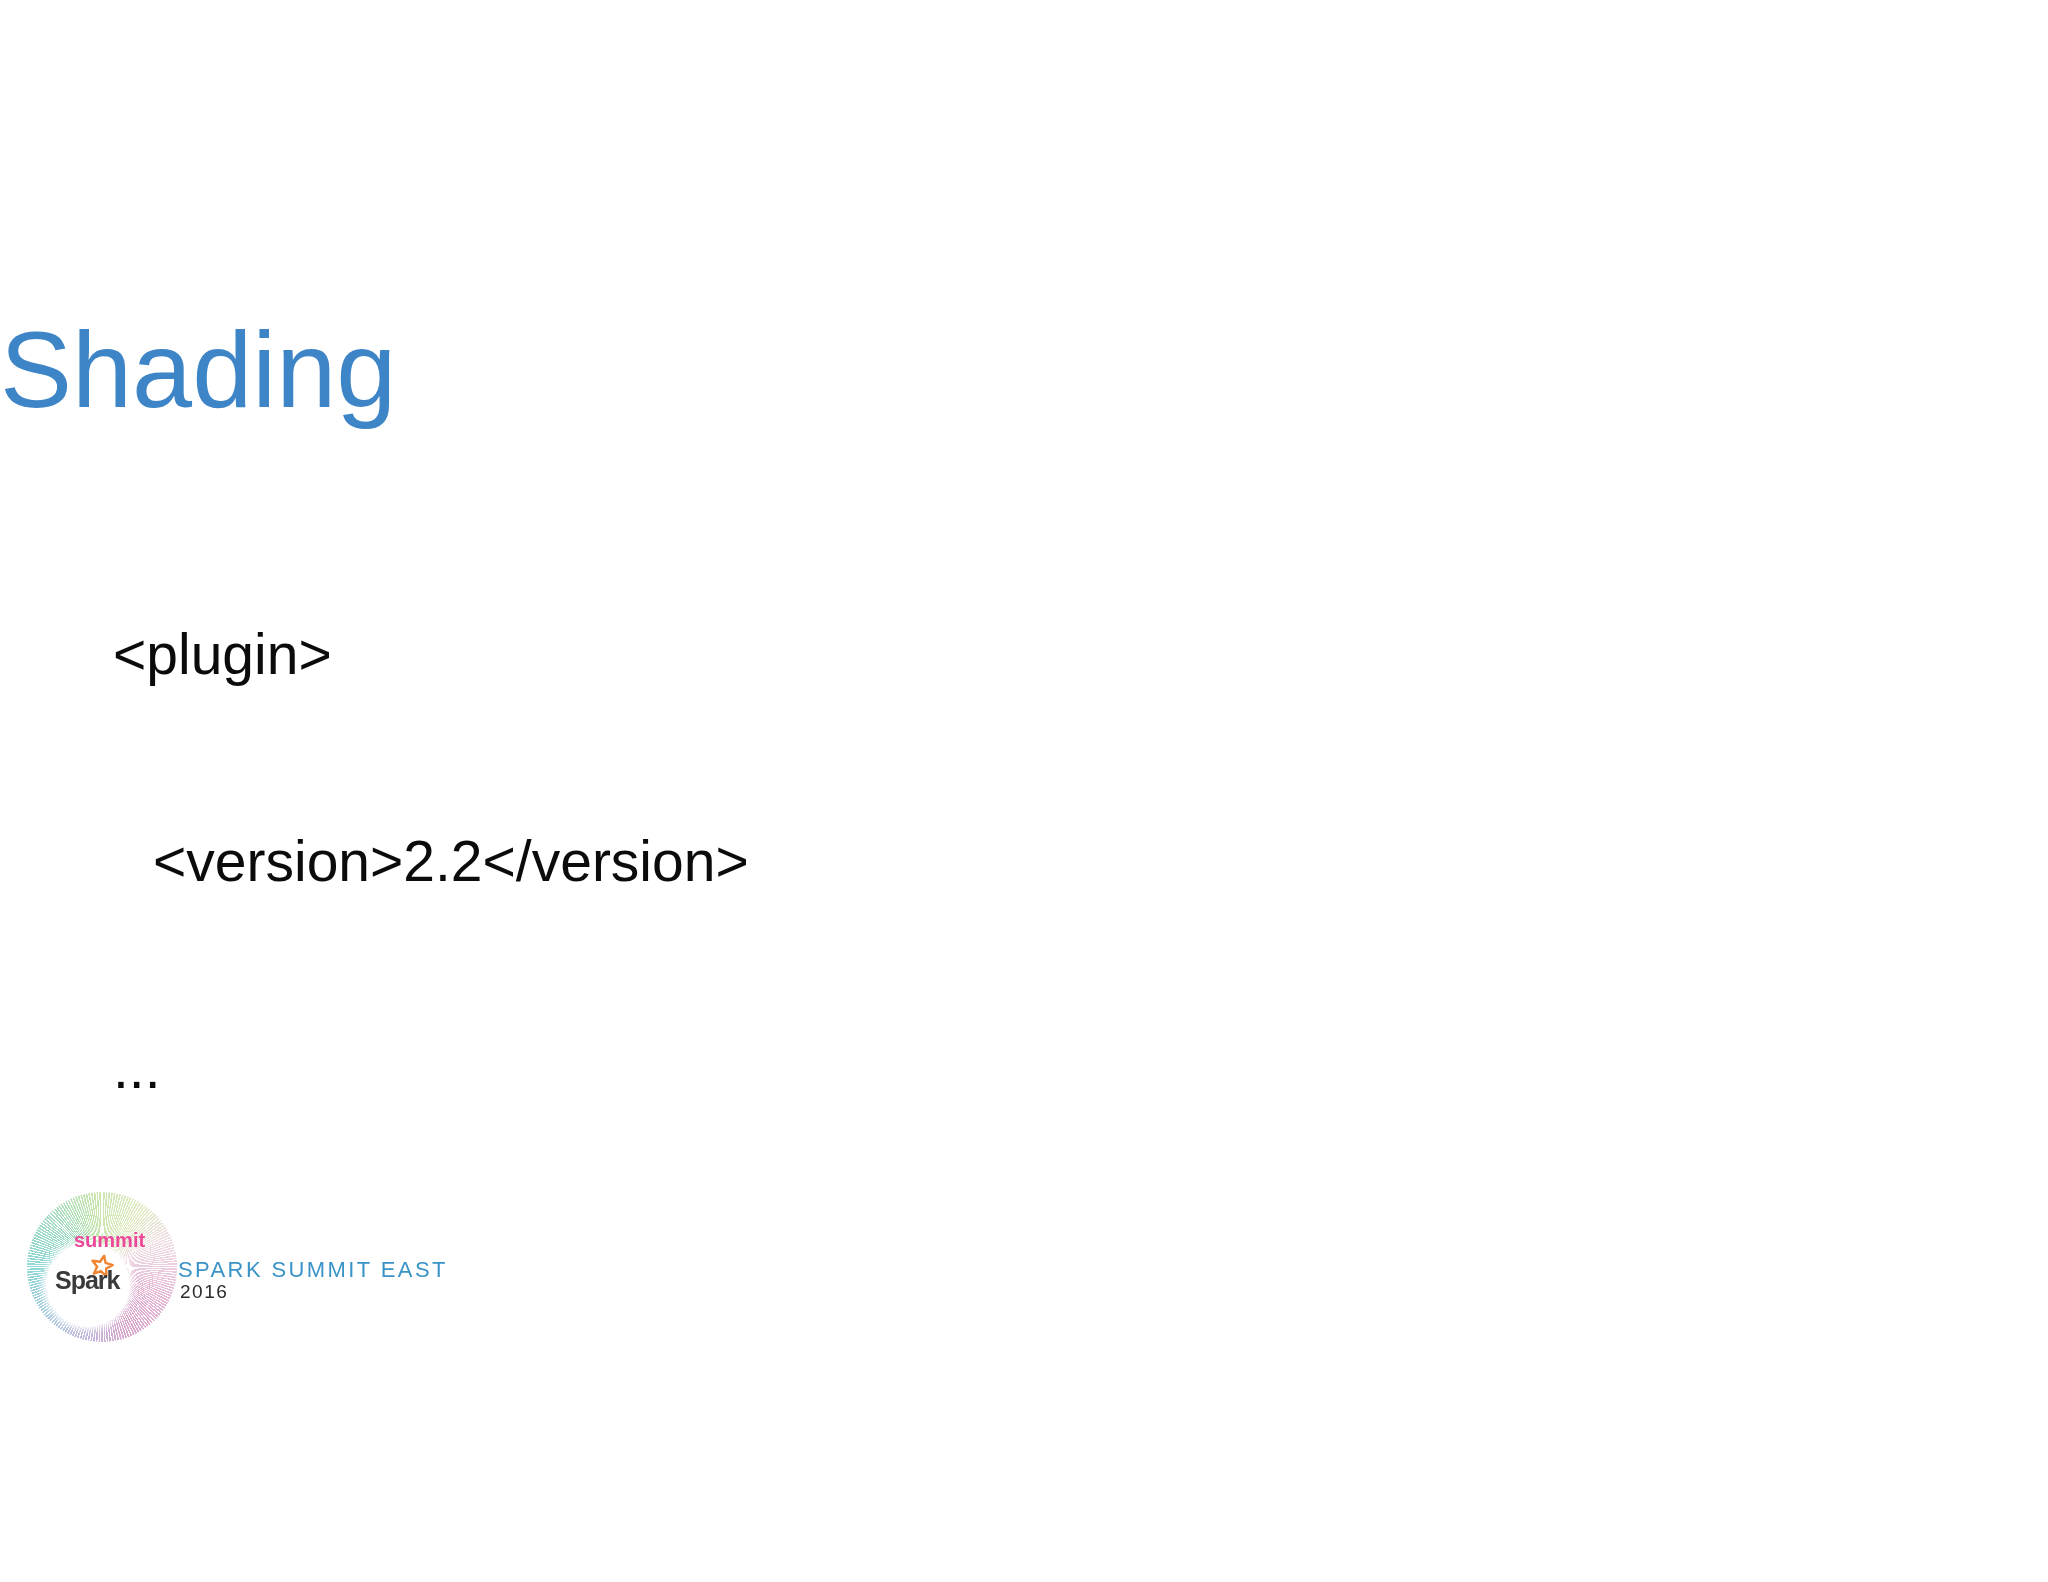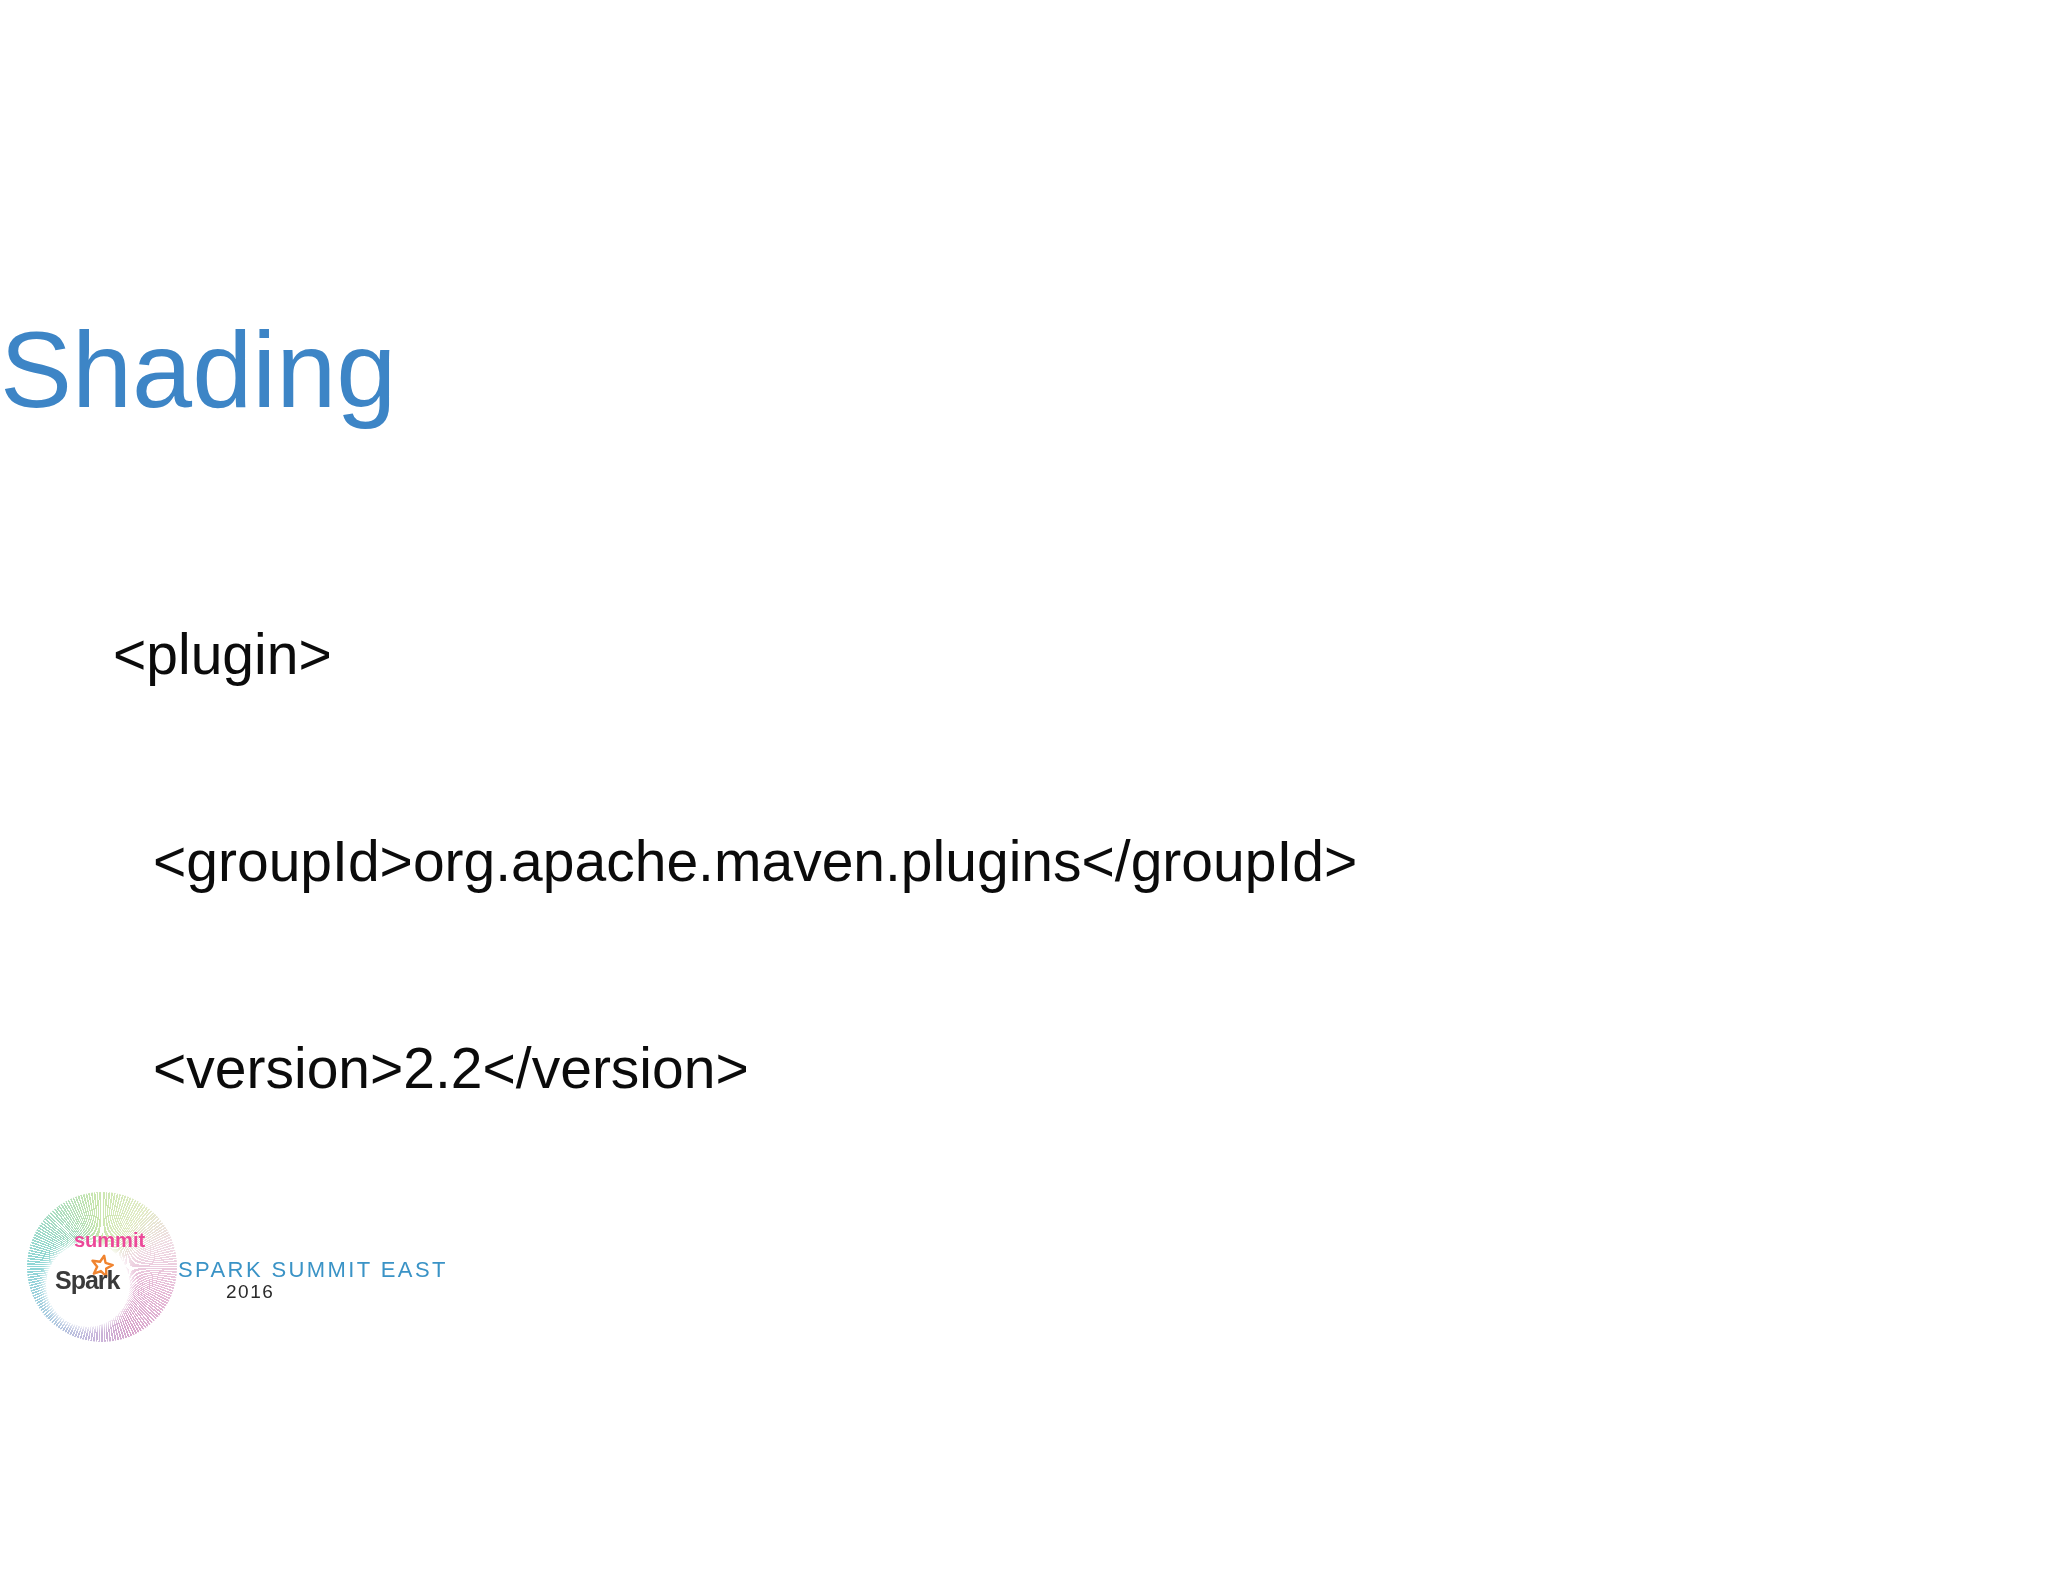--- a/index.html
+++ b/index.html
@@ -84,33 +84,31 @@
     letter-spacing:2.4px;
     color:#3a93c6;
   }
   .event-year{
     position:absolute;
     left:180px;top:1281px;
     font-size:19px;
     font-weight:500;
     letter-spacing:1.5px;
     color:#2b2b2b;
-    margin-left:46px;
   }
 </style>
 </head>
 <body>
 
 <div class="slide">
 
   <div class="title">Shading</div>
 
   <div class="code">
     <div class="code-line ind0">&lt;plugin&gt;</div>
-    <div class="code-line ind1">&lt;groupId&gt;org.apache.maven.plugins&lt;/groupId&gt;</div>
     <div class="code-line ind1">&lt;version&gt;2.2&lt;/version&gt;</div>
     <div class="code-line ind0">...</div>
     
     
     
     
     
     
   </div>
 

